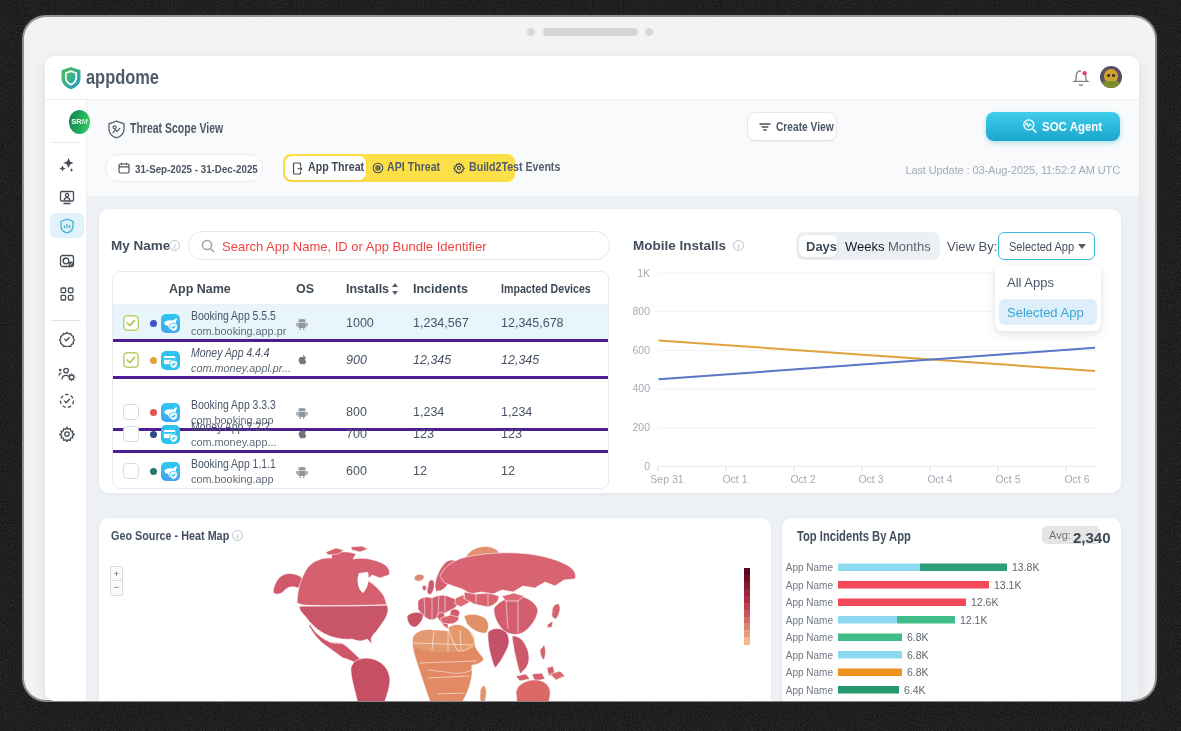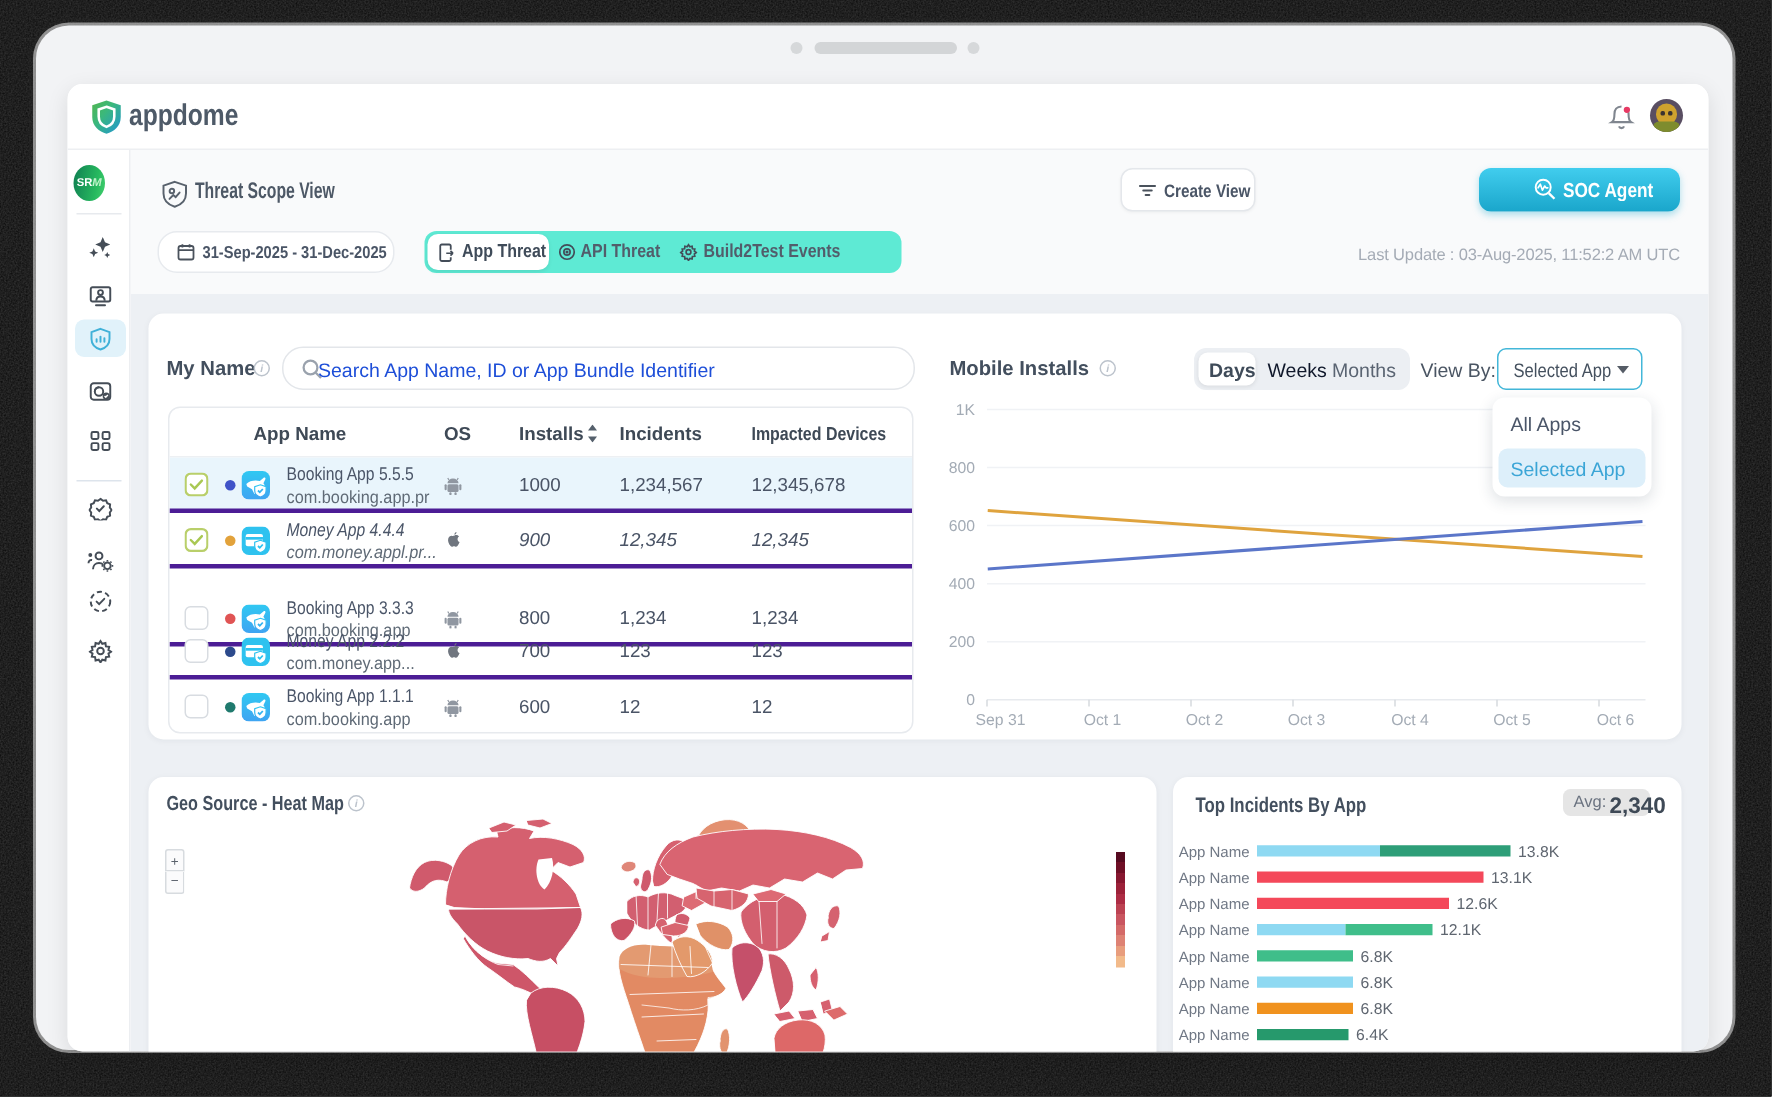--- a/index.html
+++ b/index.html
@@ -70,21 +70,21 @@
         <circle cx="13.6" cy="5.2" r="2.1" fill="#e73a64" stroke="none"></circle>
       </svg>
       <div class="abs" style="left:1055px;top:10px;width:22px;height:22px;border-radius:50%;background:#594e62;overflow:hidden;">
         <div class="abs" style="left:4px;top:3px;width:14px;height:14px;border-radius:50% 50% 46% 46%;background:#cfa22e;"></div>
         <div class="abs" style="left:2px;top:15px;width:18px;height:8px;background:#7e8c2e;border-radius:4px 4px 0 0;"></div>
         <div class="abs" style="left:7px;top:8px;width:2.5px;height:2.5px;border-radius:50%;background:#3a3330;"></div>
         <div class="abs" style="left:12px;top:8px;width:2.5px;height:2.5px;border-radius:50%;background:#3a3330;"></div>
       </div>
     </div>
     <div class="abs" id="side">
-      <div class="abs" style="left:4px;top:10px;width:21px;height:24px;border-radius:50%;background:linear-gradient(100deg,#0f7e52,#27b95f 70%,#43d06e);color:#fff;font-size:7.5px;font-weight:bold;text-align:center;line-height:24px;">SR<i style="color:#bef3c9;">M</i></div>
+      <div class="abs" style="left:24px;top:10px;width:21px;height:24px;border-radius:50%;background:linear-gradient(100deg,#0f7e52,#27b95f 70%,#43d06e);color:#fff;font-size:7.5px;font-weight:bold;text-align:center;line-height:24px;">SR<i style="color:#bef3c9;">M</i></div>
       <div class="abs" style="left:6px;top:42px;width:30px;height:1px;background:#e7eaee;"></div>
       <svg class="abs" style="left:14px;top:57px;" width="16" height="16" viewBox="0 0 16 16" fill="#454d57">
         <path d="M9.5 1 L11 4.5 L14.5 6 L11 7.5 L9.5 11 L8 7.5 L4.5 6 L8 4.5 Z"></path>
         <path d="M3.5 8.5 L4.4 10.6 L6.5 11.5 L4.4 12.4 L3.5 14.5 L2.6 12.4 L0.5 11.5 L2.6 10.6 Z"></path>
         <path d="M12.5 11 L13.1 12.4 L14.5 13 L13.1 13.6 L12.5 15 L11.9 13.6 L10.5 13 L11.9 12.4 Z"></path>
       </svg>
       <svg class="abs" style="left:14px;top:89px;" width="16" height="16" viewBox="0 0 16 16" fill="none" stroke="#454d57" stroke-width="1.3">
         <rect x="1.5" y="2.5" width="13" height="9.5" rx="1.2"></rect>
         <circle cx="8" cy="6" r="1.6"></circle>
           <path d="M5.2 11.5 C5.2 9.6 6.4 8.6 8 8.6 C9.6 8.6 10.8 9.6 10.8 11.5"></path>
@@ -154,21 +154,21 @@
         <div class="abs cx85" style="left:56px;top:7px;font-size:13.5px;font-weight:bold;color:#fff;">SOC Agent</div>
       </div>
 
       <div class="abs" style="left:18px;top:54px;width:158px;height:28px;background:#fff;border:1px solid #e7eaee;border-radius:13px;">
         <svg class="abs" style="left:12px;top:7px;" width="12" height="12" viewBox="0 0 12 12" fill="none" stroke="#4a525c" stroke-width="1.2">
           <rect x="1" y="2" width="10" height="9" rx="1.4"></rect>
             <path d="M1 4.8 H11 M3.6 .8 V3 M8.4 .8 V3"></path>
         </svg>
         <div class="abs cx85" style="left:29px;top:8px;font-size:11.5px;font-weight:bold;color:#4a5566;">31-Sep-2025 - 31-Dec-2025</div>
       </div>
-      <div class="abs" style="left:196px;top:54px;width:318px;height:28px;background:#5eead4;border-radius:8px;">
+      <div class="abs" style="left:196px;top:54px;width:232px;height:28px;background:#fde047;border-radius:8px;">
         <div class="abs" style="left:2px;top:2px;width:81px;height:24px;background:#fff;border-radius:7px;box-shadow:0 1px 3px rgba(0,0,0,.08);"></div>
         <svg class="abs" style="left:9px;top:8px;" width="11" height="13" viewBox="0 0 11 13" fill="none" stroke="#434c58" stroke-width="1.2">
           <path d="M8.5 4.5 V2 A1 1 0 0 0 7.5 1 H2.5 A1 1 0 0 0 1.5 2 V11 A1 1 0 0 0 2.5 12 H7.5 A1 1 0 0 0 8.5 11 V9.5"></path>
           <path d="M5.5 6.8 H10 M10 6.8 L8.3 5.2 M10 6.8 L8.3 8.4" stroke-width="1.1"></path>
         </svg>
         <div class="abs cx85" style="left:25px;top:6px;font-size:12.5px;font-weight:bold;color:#3f4b59;">App Threat</div>
         <svg class="abs" style="left:89px;top:8px;" width="12" height="12" viewBox="0 0 12 12" fill="none" stroke="#434c58" stroke-width="1.1">
           <circle cx="6" cy="6" r="4.8"></circle>
             <circle cx="6" cy="6" r="2.1"></circle>
             <circle cx="6" cy="6" r=".5" fill="#434c58"></circle>
@@ -183,21 +183,21 @@
       <div class="abs" style="right:19px;top:64px;font-size:11px;color:#a4abb5;letter-spacing:-.1px;">Last Update : 03-Aug-2025, 11:52:2 AM UTC</div>
 
       <div class="card" id="bigcard" style="left:12px;top:109px;width:1022px;height:284px;">
         <div class="abs tt" style="left:12px;top:29px;font-size:13.5px;">My Name</div>
         <div class="abs info" style="left:70px;top:31px;">i</div>
         <div class="abs" style="left:89px;top:22px;width:422px;height:29px;border:1px solid #e3e6ea;border-radius:14px;">
           <svg class="abs" style="left:12px;top:7px;" width="14" height="14" viewBox="0 0 14 14" fill="none" stroke="#9aa2ad" stroke-width="1.5">
             <circle cx="6" cy="6" r="4.6"></circle>
               <path d="M9.5 9.5 L13 13"></path>
           </svg>
-          <div class="abs" style="left:23px;top:7px;font-size:13px;color:#1d4ed8;">Search App Name, ID or App Bundle Identifier</div>
+          <div class="abs" style="left:33px;top:7px;font-size:13px;color:#ef4444;">Search App Name, ID or App Bundle Identifier</div>
         </div>
         <div class="abs" id="tbl" style="left:13px;top:62px;width:497px;height:218px;border:1px solid #e7eaee;border-radius:8px;overflow:hidden;font-size:12.5px;">
           <div class="abs" style="left:0;top:0;width:100%;height:33px;border-bottom:1px solid #edf0f3;">
             <b class="abs" style="left:56px;top:10px;color:#3e4956;">App Name</b>
             <b class="abs" style="left:183px;top:10px;color:#3e4956;">OS</b>
             <b class="abs" style="left:233px;top:10px;color:#3e4956;">Installs</b>
             <svg class="abs" style="left:278px;top:11px;" width="8" height="12" viewBox="0 0 8 12" fill="#55606c">
                 <path d="M4 0 L7 4 H1 Z"></path>
                 <path d="M4 12 L1 8 H7 Z"></path>
               </svg>

